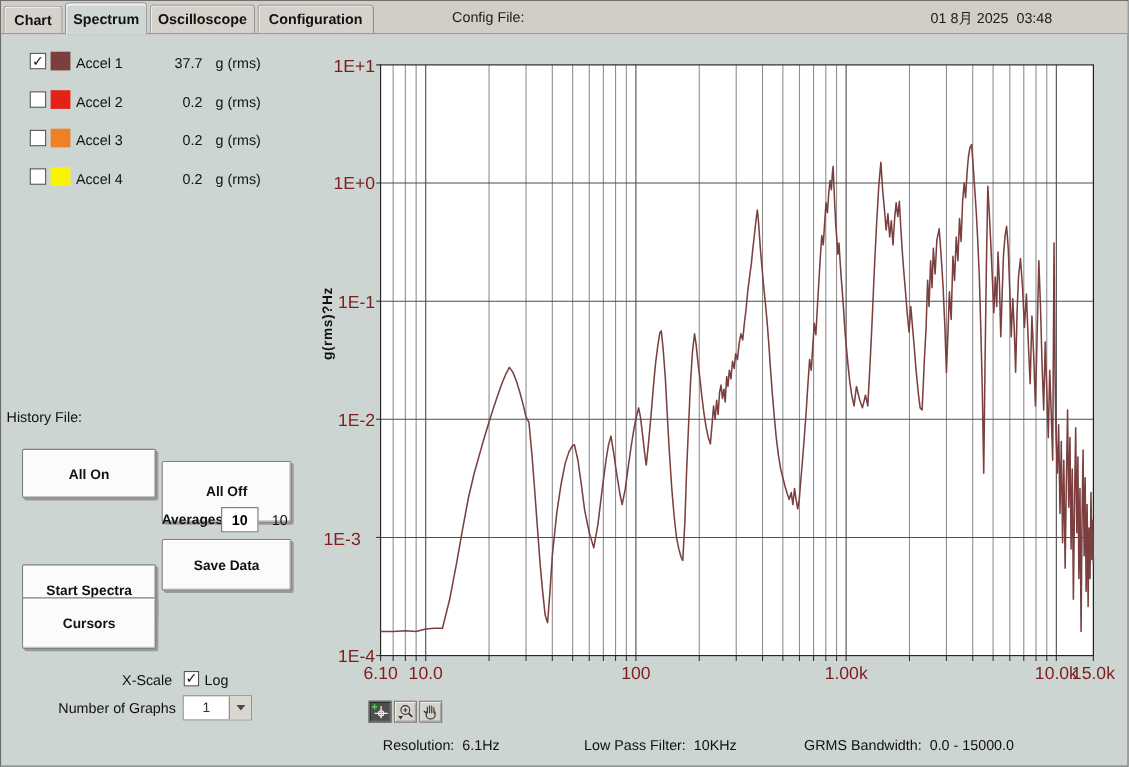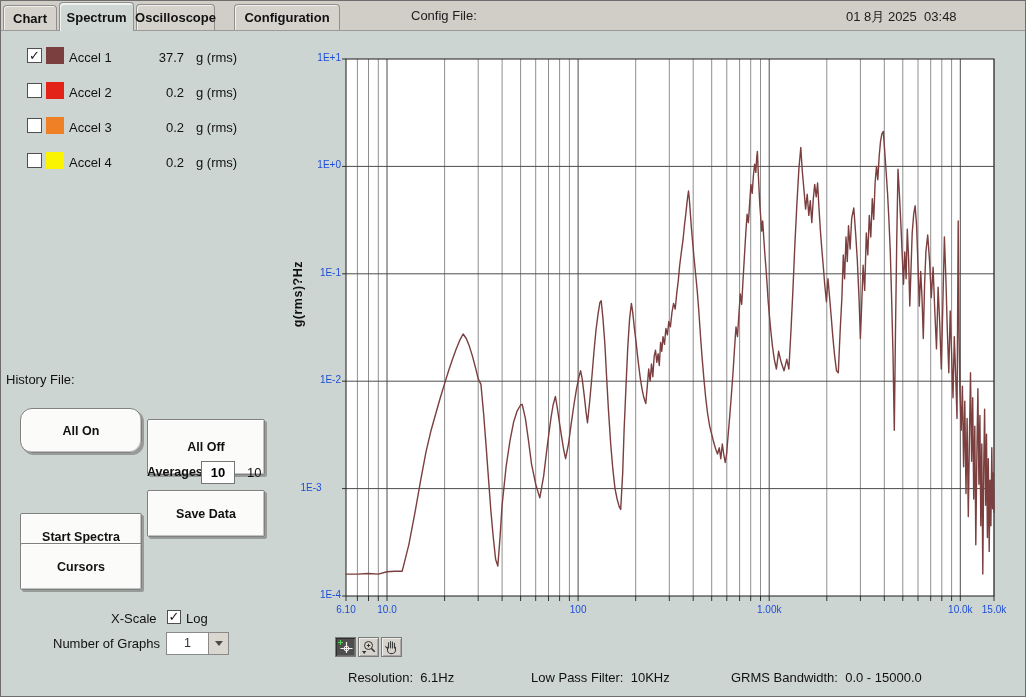--- a/index.html
+++ b/index.html
@@ -41,21 +41,21 @@
   .plain{position:absolute;font-size:13px;}
   .combo{position:absolute;left:165px;top:631px;width:63px;height:23px;background:#fff;
          border:1px solid #8a8a8a;display:flex;box-sizing:border-box;cursor:pointer;}
   .combo .val{flex:1;text-align:center;line-height:20px;font-size:12.5px;color:#333;}
   .combo .arrow{width:19px;background:#dad7d1;border-left:1px solid #8a8a8a;display:flex;align-items:center;justify-content:center;}
   .tri{width:0;height:0;border-left:4px solid transparent;border-right:4px solid transparent;border-top:5px solid #4a4a4a;}
   
   #plot-svg{position:absolute;left:330px;top:50px;}
   #y-title{position:absolute;left:290px;top:260px;font-weight:bold;font-size:12.5px;
            writing-mode:vertical-rl;transform:rotate(180deg);letter-spacing:.5px;}
-  .axis-labels span{position:absolute;font-size:10px;color:#1d4ed8;white-space:nowrap;}
+  .axis-labels span{position:absolute;font-size:16px;color:#7f1d1d;white-space:nowrap;}
   
   .palette{position:absolute;left:334px;top:636px;display:flex;gap:2px;}
   .ptool{width:21px;height:20px;border:1px solid #7a7a7a;background:#d6d3cd;
          box-shadow:inset 1px 1px 0 #f0efec,inset -1px -1px 0 #a8a8a8;
          display:flex;align-items:center;justify-content:center;cursor:pointer;box-sizing:border-box;}
   .ptool.pressed{background:#4e4e4e;box-shadow:inset 1px 1px 0 #2e2e2e,inset -1px -1px 0 #6a6a6a;}
   
   .status{position:absolute;top:669px;font-size:13px;white-space:pre;}
 </style>
 </head>
@@ -63,21 +63,21 @@
 
 <div id="app">
 
   <div class="tabstrip">
     <div class="tab" style="left:2px;width:54px;height:25px;">
         <span>Chart</span>
       </div>
     <div class="tab active" style="left:58px;width:75px;">
         <span>Spectrum</span>
       </div>
-    <div class="tab" style="left:135px;width:79px;height:26px;">
+    <div class="tab" style="left:135px;width:96px;height:26px;">
         <span>Oscilloscope</span>
       </div>
     <div class="tab" style="left:233px;width:106px;height:26px;">
         <span>Configuration</span>
       </div>
     <span class="hdr-label" style="left:410px;top:7px;">Config File:</span>
     <span class="hdr-label" style="left:845px;top:7px;">01 8月 2025  03:48</span>
   </div>
 
   <div>
@@ -101,21 +101,21 @@
 
     <div class="cb" style="left:26px;top:152px;"></div>
     <span class="swatch" style="left: 45px; top: 151px; background: rgb(250, 244, 2);"></span>
     <span class="ch-label" style="left:68px;top:154px;">Accel 4</span>
     <span class="ch-val" style="left:121px;top:154px;">0.2</span>
     <span class="ch-unit" style="left:195px;top:154px;">g (rms)</span>
   </div>
 
   <span class="plain" style="left:5px;top:371px;">History File:</span>
 
-  <div class="btn" style="left:19px;top:407px;width:122px;height:45px;border-radius:12px;">All On</div>
+  <div class="btn" style="left:19px;top:407px;width:122px;height:45px;">All On</div>
   <div class="btn" style="left:146px;top:418px;width:118px;height:56px;">All Off</div>
   <div class="btn" style="left:19px;top:489px;width:122px;height:47px;margin-top:23px;">Start Spectra</div>
   <div class="btn" style="left:146px;top:489px;width:118px;height:47px;">Save Data</div>
   <div class="btn" style="left:19px;top:542px;width:122px;height:47px;">Cursors</div>
 
   <span class="avg-label" style="left:146px;top:464px;">Averages</span>
   <input class="avg-input" value="10" style="">
   <span class="avg-echo">10</span>
 
   <span class="plain" style="left:110px;top:610px;">X-Scale</span>

